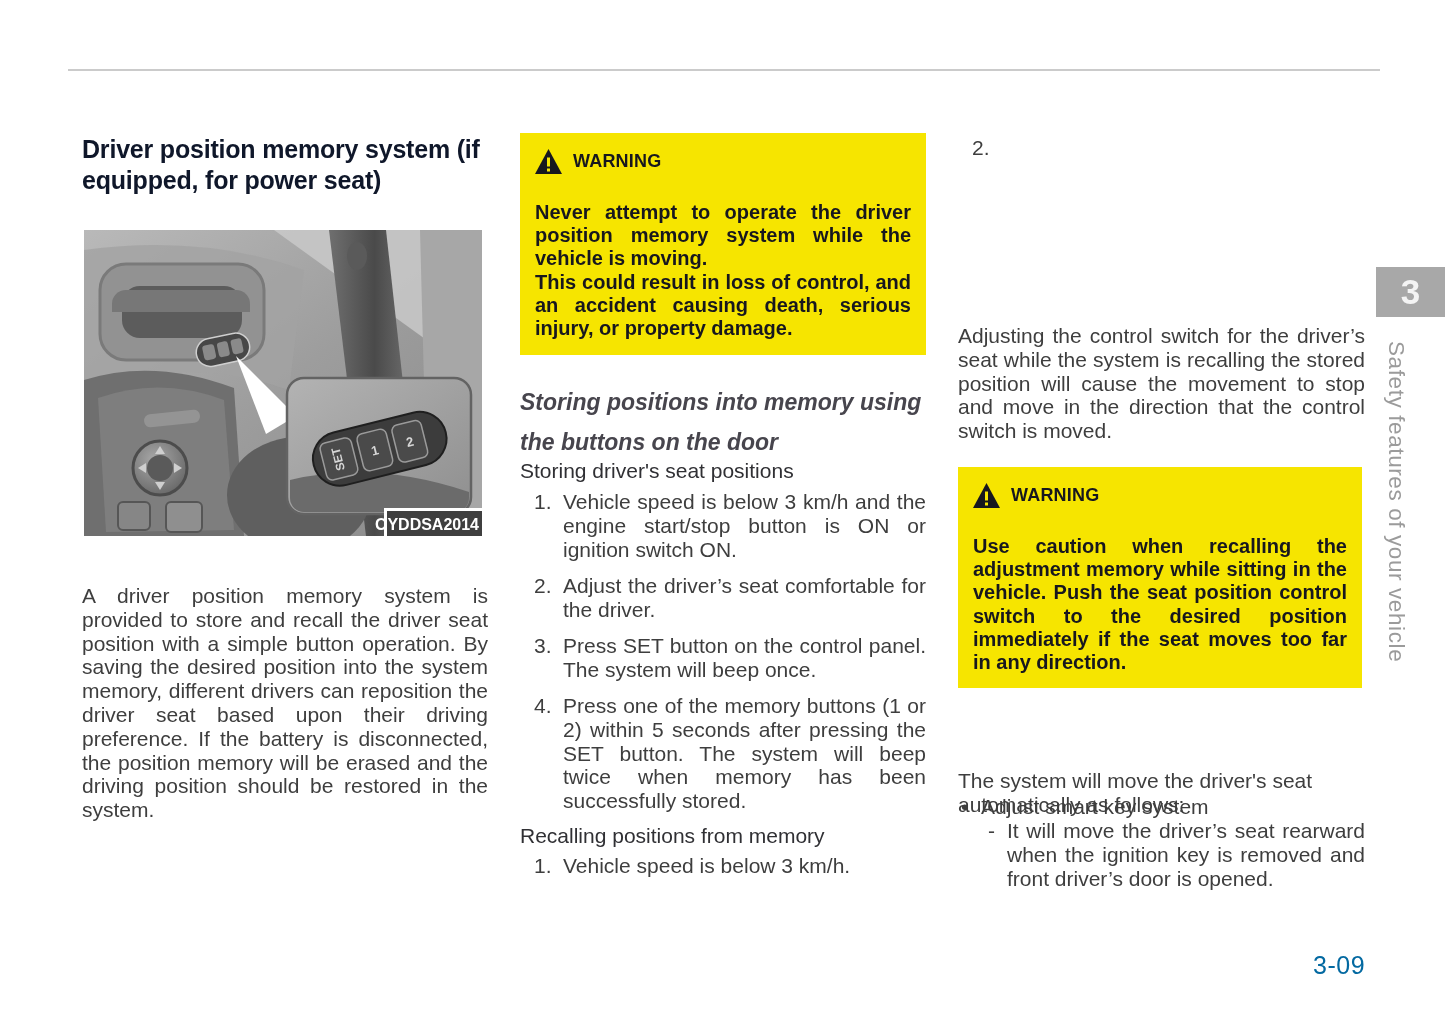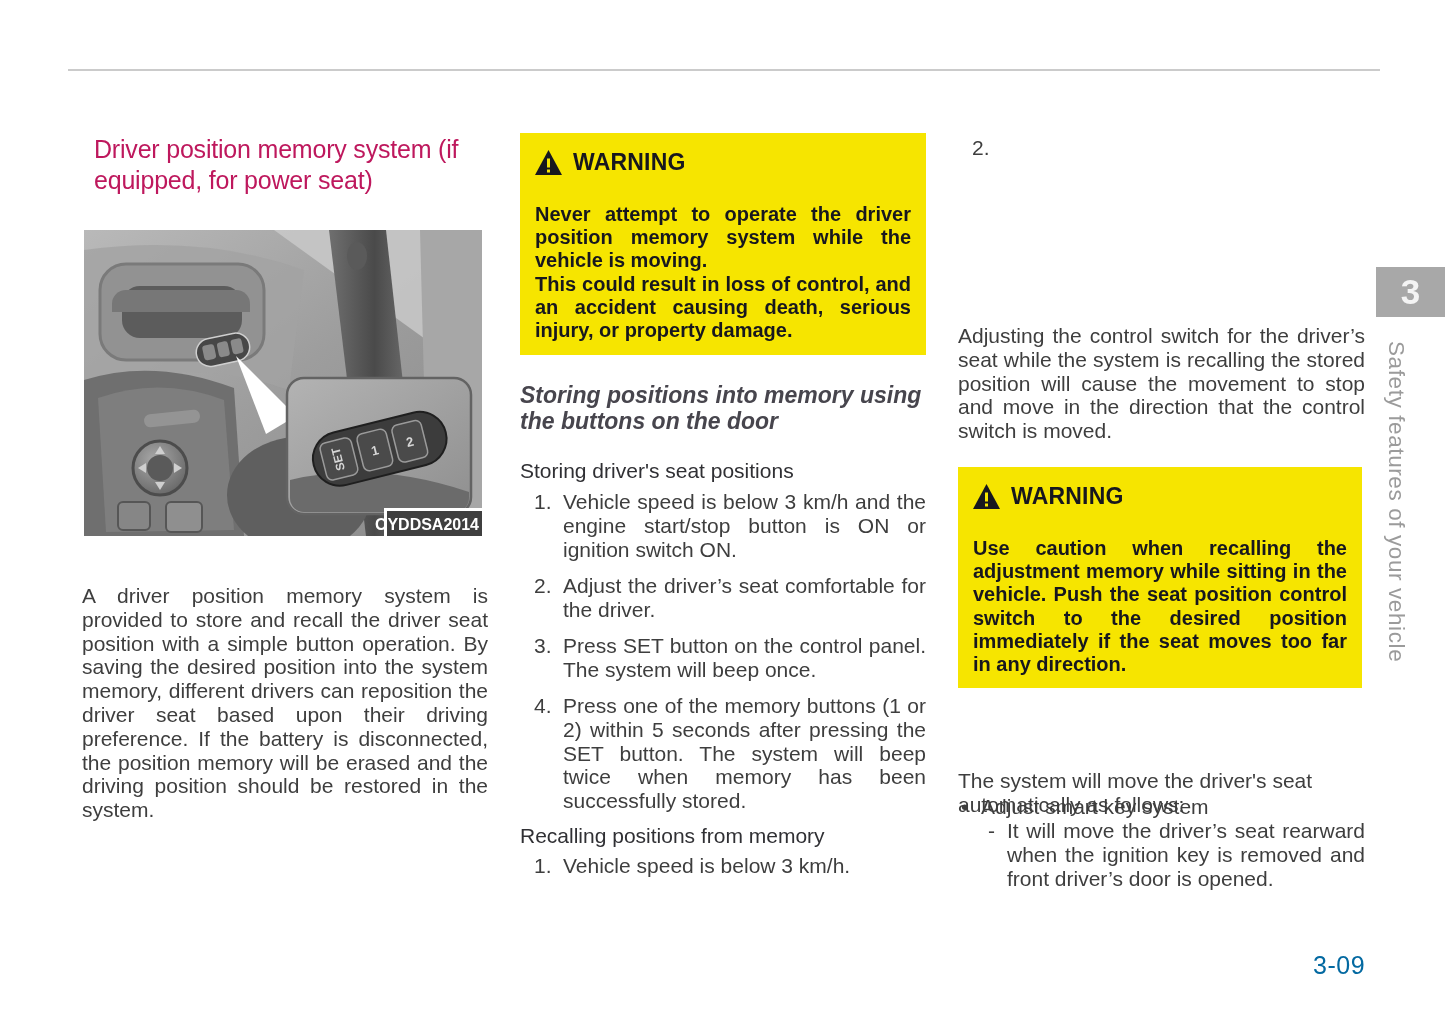--- a/index.html
+++ b/index.html
@@ -5,45 +5,45 @@
   html,body{margin:0;padding:0;background:#ffffff;}
   .page{
     position:relative;width:1445px;height:1019px;background:#ffffff;
     font-family:"Liberation Sans","DejaVu Sans",sans-serif;
     color:#3e3e3e;overflow:hidden;
   }
   .top-rule{position:absolute;left:68px;top:69px;width:1312px;height:2px;background:#cbcbcb;}
 
   
   .main-heading{
-    position:absolute;left:94px;top:134px;width:412px;margin:0;
-    font-size:25px;line-height:31px;font-weight:normal;color:#be185d;letter-spacing:-0.2px;
+    position:absolute;left:82px;top:134px;width:412px;margin:0;
+    font-size:25px;line-height:31px;font-weight:bold;color:#0f172a;letter-spacing:-0.2px;
   }
   .photo-wrap{position:absolute;left:84px;top:230px;width:398px;height:306px;}
   .photo-wrap svg{display:block;width:398px;height:306px;}
   .left-body{
     position:absolute;left:82px;top:563px;width:406px;
     font-size:21px;line-height:23.8px;text-align:justify;
   }
 
   
   .warnbox{
     position:absolute;box-sizing:border-box;background:#f6e500;
     padding:16px 15px 14px 15px;color:#17171e;
   }
   #warnbox-1{left:520px;top:133px;width:406px;height:222px;}
   #warnbox-2{left:958px;top:467px;width:404px;height:221px;}
   .warn-title-row{display:flex;align-items:center;gap:11px;}
-  .warn-title{font-size:23px;font-weight:bold;letter-spacing:0.2px;}
+  .warn-title{font-size:18px;font-weight:bold;letter-spacing:0.2px;}
   .warn-body{margin-top:27px;font-size:20px;line-height:23.2px;font-weight:bold;text-align:justify;}
   .warn-body p{margin:0;}
 
   
   .section-heading{
-    position:absolute;margin:0;font-size:23px;line-height:26px;
+    position:absolute;margin:0;font-size:23px;line-height:40px;
     font-weight:bold;font-style:italic;color:#47454d;
   }
   #storing-heading{left:520px;top:382px;width:412px;}
   .sub-heading{position:absolute;margin:0;font-size:21px;line-height:25px;font-weight:normal;color:#303034;}
   #storing-subheading{left:520px;top:458px;width:412px;}
   #recalling-heading{left:520px;top:823px;width:412px;}
 
   .steps{position:absolute;width:406px;}
   #storing-steps{left:520px;top:490px;}
   #recalling-steps{left:520px;top:854px;}

